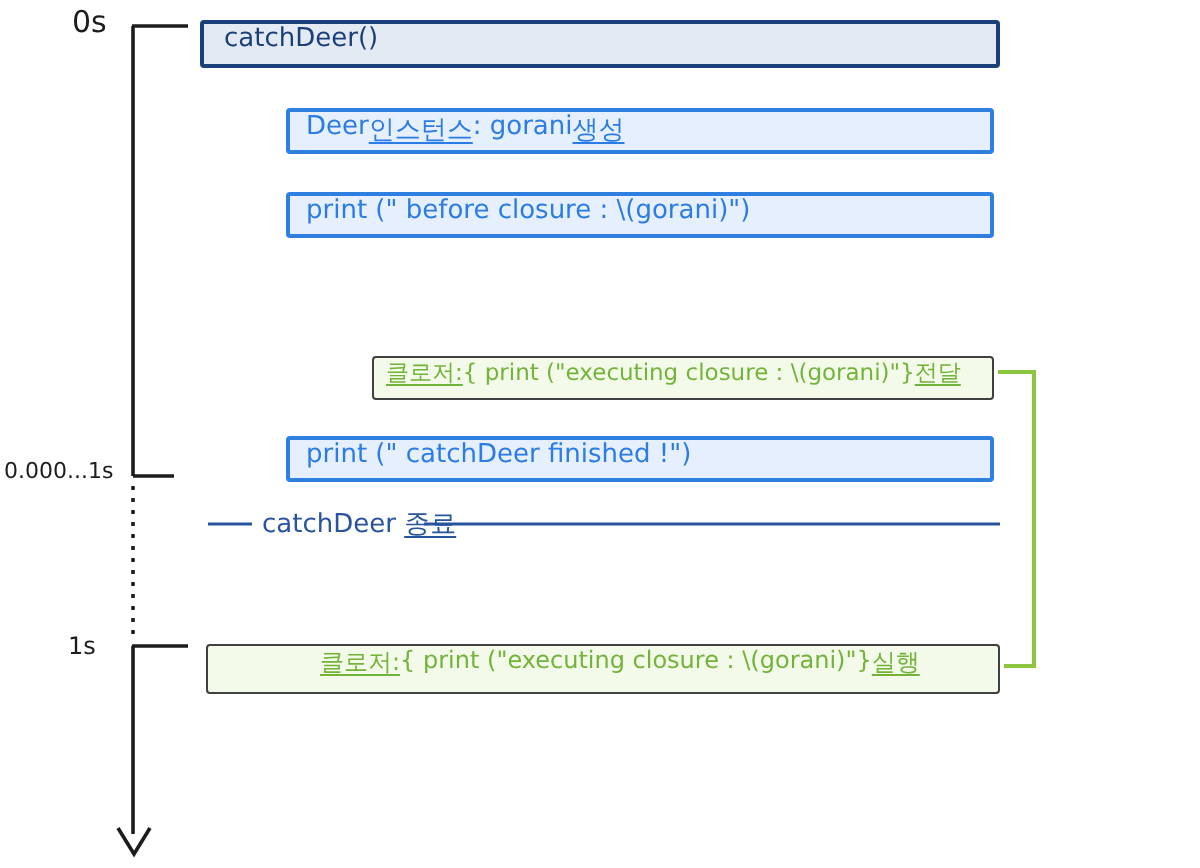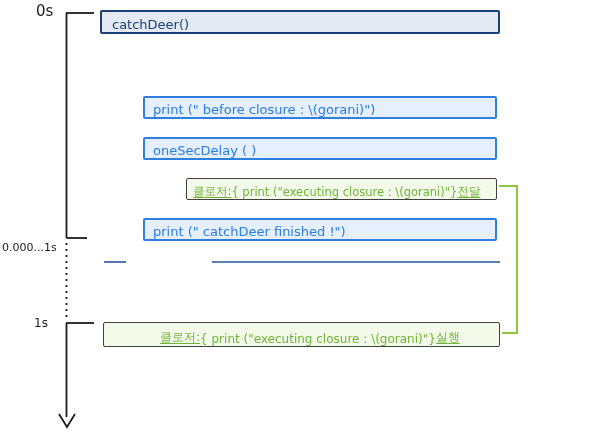--- a/index.html
+++ b/index.html
@@ -9,39 +9,39 @@
     background:#ffffff;
     font-family:"DejaVu Sans", sans-serif;
     overflow:hidden;
   }
   #lines{position:absolute;left:0;top:0;width:600px;height:434px;}
   .lbl{position:absolute;white-space:nowrap;color:#1c1c1c;}
   .box{
     position:absolute;box-sizing:border-box;
     white-space:nowrap;overflow:visible;
     border-radius:2px;
-    display:flex;align-items:flex-end;
+    display:flex;align-items:flex-start;
   }
   .box-call{
     left:100px;top:10px;width:400px;height:24px;
     border:2.5px solid #1b4079;background:#e4eaf3;color:#1b4079;
     font-size:13px;padding-left:10px;
   }
   .box-blue{
     left:143px;width:354px;height:23px;
     border:2px solid #2e7fe0;background:#e6effd;color:#2b7ce4;
     font-size:13px;padding-left:8px;
   }
   .box-green{
     border:1px solid #404040;background:#f3faea;color:#72b438;
   }
   .gbox1{left:186px;top:178px;width:311px;height:22px;font-size:11.5px;padding-left:6px;}
   .gbox2{left:103px;top:322px;width:397px;height:25px;font-size:12px;padding-left:56px;}
   .axis-lbl-0s{left:36px;top:2px;font-size:15px;}
-  .axis-lbl-mid{left:2px;top:229px;font-size:11px;margin-top:12px;}
+  .axis-lbl-mid{left:2px;top:229px;font-size:11px;}
   .axis-lbl-1s{left:34px;top:316px;font-size:12px;}
   .divider-label{left:131px;top:253px;font-size:13px;color:#27549c;}
   .side-label{left:527px;top:247px;font-size:13px;color:#8cbf45;}
   .seg-u{text-decoration:underline;text-underline-offset:2px;}
 </style>
 </head>
 <body>
 
 <div id="stage">
 
@@ -62,37 +62,41 @@
   </svg>
 
   <div class="lbl axis-lbl-0s">0s</div>
   <div class="lbl axis-lbl-mid">0.000...1s</div>
   <div class="lbl axis-lbl-1s">1s</div>
 
   <div class="box box-call">
       <span>catchDeer()</span>
     </div>
 
+  <div class="box box-blue" style="top:54px">
+      <span>Deer </span>
+      <span class="seg-u">인스턴스</span>
+      <span> : gorani </span>
+      <span class="seg-u">생성</span>
+    </div>
   <div class="box box-blue" style="top:96px">
       <span>print (" before  closure : \(gorani)")</span>
-    </div>
-  <div class="box box-blue" style="top:137px">
-      <span>oneSecDelay ( )</span>
     </div>
 
   <div class="box box-green gbox1">
       <span class="seg-u">클로저:</span>
       <span>  { print ("executing  closure : \(gorani)"} </span>
       <span class="seg-u">전달</span>
     </div>
 
   <div class="box box-blue" style="top:218px">
       <span>print (" catchDeer  finished !")</span>
     </div>
 
+  <div class="lbl divider-label"><span>catchDeer </span><span class="seg-u">종료</span></div>
 
   <div class="box box-green gbox2">
       <span class="seg-u">클로저:</span>
       <span>  { print ("executing  closure : \(gorani)"}  </span>
       <span class="seg-u">실행</span>
     </div>
 
 
 </div>
 

